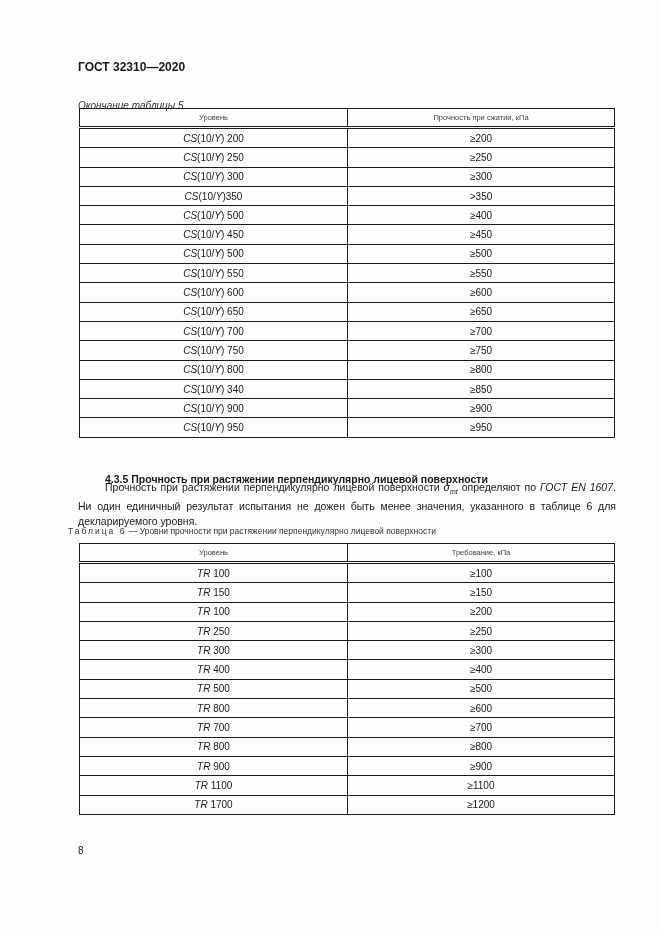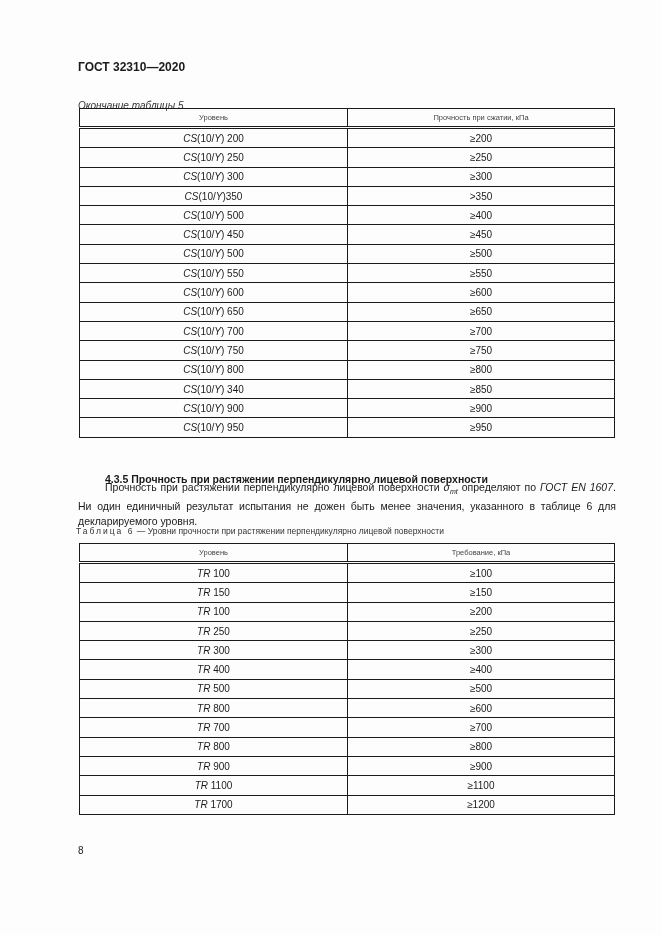--- a/index.html
+++ b/index.html
@@ -8,21 +8,21 @@
   .caption { position: absolute; left: 78px; top: 100px; font-size: 10px; font-style: italic; color: #333; }
   table.tbl { position: absolute; left: 79px; border-collapse: collapse; table-layout: fixed; padding-left: 48px; }
   table.tbl td, table.tbl th { border: 1px solid #1a1a1a; text-align: center; font-size: 10px; height: 18.3px; padding: 0; font-weight: normal; }
   table.tbl th { font-size: 7.5px; color: #444; height: 17px; border-bottom: 3px double #1a1a1a; }
   #t5 { top: 108px; width: 536px; }
   #t6 { top: 543px; width: 536px; }
   .col1 { width: 267px; }
   .section { position: absolute; left: 78px; width: 538px; font-size: 10.5px; line-height: 15px; }
   .sec-head { top: 465px; font-weight: bold; padding-left: 27px; box-sizing: border-box; margin-top: 7px; }
   .para { top: 480px; text-align: justify; text-indent: 27px; }
-  .tcap { position: absolute; left: 76px; top: 526px; font-size: 8.5px; color: #333; }
+  .tcap { position: absolute; left: 68px; top: 526px; font-size: 8.5px; color: #333; }
   .tcap .spaced { letter-spacing: 2px; }
   .page-num { position: absolute; left: 78px; top: 845px; font-size: 10px; }
   sub { font-size: 7px; }
 </style>
 </head>
 <body>
 
 <div class="doc-title">ГОСТ 32310—2020</div>
 <div class="caption">Окончание таблицы 5</div>
 

